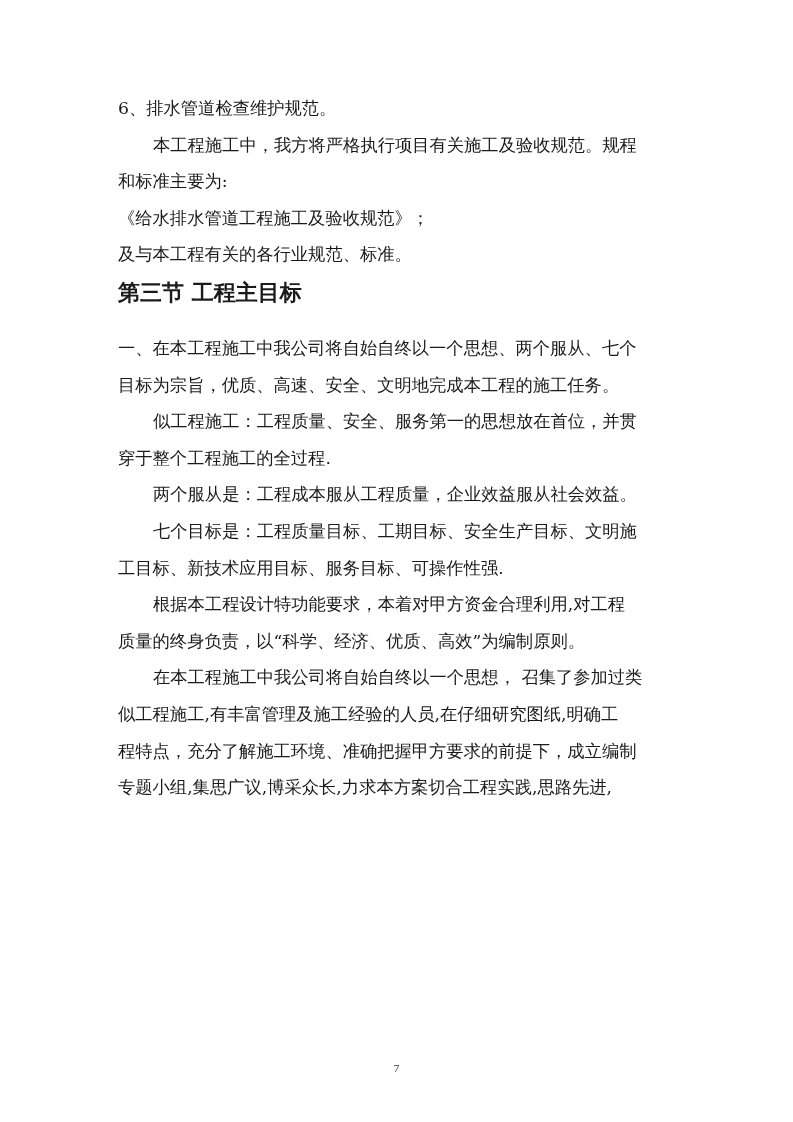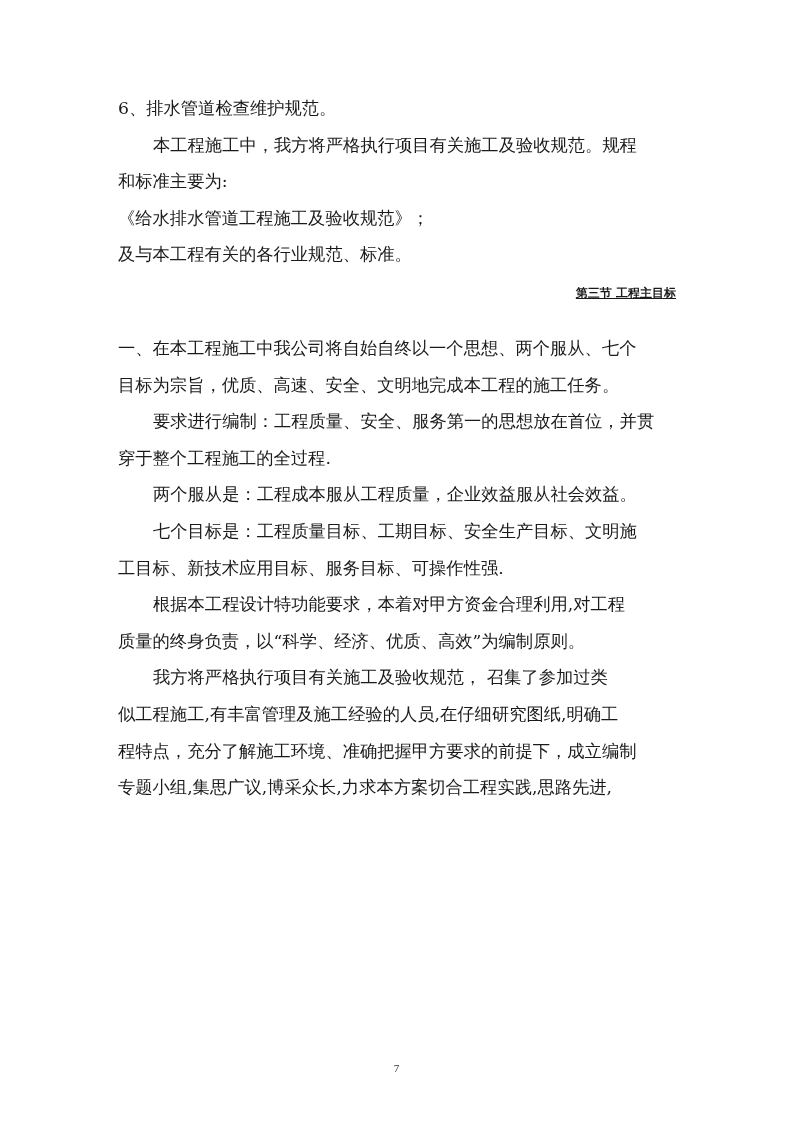--- a/index.html
+++ b/index.html
@@ -3,48 +3,48 @@
 <meta charset="utf-8">
 <style>
   html, body { margin: 0; padding: 0; background: #ffffff; }
   body { width: 793px; height: 1122px; position: relative; overflow: hidden;
          font-family: "DejaVu Serif", "Liberation Serif", serif; color: #1a1a1a; }
   .page { position: absolute; left: 0; top: 0; width: 793px; height: 1009px; background: #fff; }
   .content { position: absolute; left: 118px; top: 90px; width: 558px; }
   .line { font-size: 17.3px; line-height: 36.6px; height: 36.6px; white-space: nowrap;
           letter-spacing: 0px; overflow: visible; }
   .indent { padding-left: 35px; }
-  .heading { text-align: right; font-family: "DejaVu Sans", "Liberation Sans", sans-serif;
-             font-weight: bold; font-size: 12px; height: 55px; line-height: 36px;
-             margin-top: 2px; margin-bottom: 0px; text-decoration: underline; }
+  .heading { text-align: left; font-family: "DejaVu Sans", "Liberation Sans", sans-serif;
+             font-weight: bold; font-size: 22px; height: 55px; line-height: 36px;
+             margin-top: 2px; margin-bottom: 0px; }
   .page-number { position: absolute; left: 0; width: 793px; top: 1062px; text-align: center;
                  font-size: 11px; font-family: "Liberation Serif", serif; color: #333; }
 </style>
 </head>
 <body>
 
 <div class="page">
   <div class="content">
     <div class="line">6、排水管道检查维护规范。</div>
     <div class="line indent">本工程施工中，我方将严格执行项目有关施工及验收规范。规程</div>
     <div class="line">和标准主要为:</div>
     <div class="line">《给水排水管道工程施工及验收规范》；</div>
     <div class="line">及与本工程有关的各行业规范、标准。</div>
 
     <div class="heading">第三节  工程主目标</div>
 
     <div class="line">一、在本工程施工中我公司将自始自终以一个思想、两个服从、七个</div>
     <div class="line">目标为宗旨，优质、高速、安全、文明地完成本工程的施工任务。</div>
-    <div class="line indent">要求进行编制：工程质量、安全、服务第一的思想放在首位，并贯</div>
+    <div class="line indent">似工程施工：工程质量、安全、服务第一的思想放在首位，并贯</div>
     <div class="line">穿于整个工程施工的全过程.</div>
     <div class="line indent">两个服从是：工程成本服从工程质量，企业效益服从社会效益。</div>
     <div class="line indent">七个目标是：工程质量目标、工期目标、安全生产目标、文明施</div>
     <div class="line">工目标、新技术应用目标、服务目标、可操作性强.</div>
     <div class="line indent">根据本工程设计特功能要求，本着对甲方资金合理利用,对工程</div>
     <div class="line">质量的终身负责，以“科学、经济、优质、高效”为编制原则。</div>
-    <div class="line indent">我方将严格执行项目有关施工及验收规范， 召集了参加过类</div>
+    <div class="line indent">在本工程施工中我公司将自始自终以一个思想， 召集了参加过类</div>
     <div class="line">似工程施工,有丰富管理及施工经验的人员,在仔细研究图纸,明确工</div>
     <div class="line">程特点，充分了解施工环境、准确把握甲方要求的前提下，成立编制</div>
     <div class="line">专题小组,集思广议,博采众长,力求本方案切合工程实践,思路先进,</div>
   </div>
 
   <div class="page-number">7</div>
 </div>
 
 </body></html>

